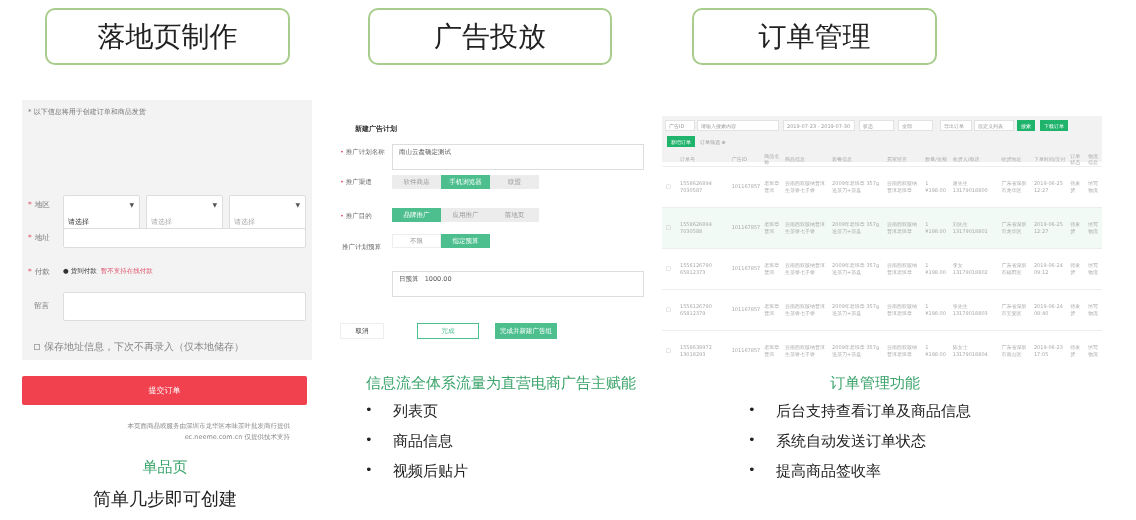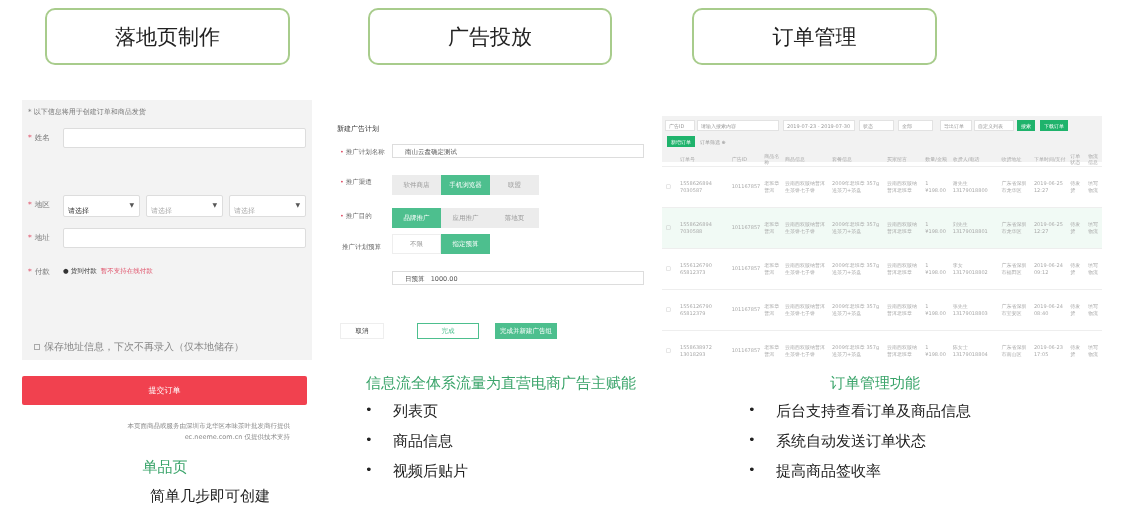--- a/index.html
+++ b/index.html
@@ -1,43 +1,43 @@
 <!DOCTYPE html>
 <html><head>
 <meta charset="utf-8">
 <style>
 *{box-sizing:border-box;margin:0;padding:0}
 body{width:1136px;height:520px;background:#fff;font-family:"DejaVu Sans","Liberation Sans",sans-serif;position:relative;overflow:hidden;color:#333}
-.hdr{position:absolute;top:8px;height:57px;border:2px solid #a8cc8c;border-radius:10px;display:flex;align-items:center;justify-content:center;font-size:21px;color:#222;background:#fff}
+.hdr{position:absolute;top:8px;height:57px;border:2px solid #a8cc8c;border-radius:10px;display:flex;align-items:center;justify-content:center;font-size:28px;color:#222;background:#fff}
 
 .lp{position:absolute;left:22px;top:100px;width:290px;height:260px;background:#f3f3f3}
 .lp .note{position:absolute;left:6px;top:7px;font-size:7px;color:#777}
 .row{position:absolute;left:0;width:290px;height:20px}
 .row .lbl{position:absolute;left:6px;top:5px;font-size:7.5px;color:#777}
 .row .lbl .req{color:#e0526a;margin-right:3px}
 .inp{position:absolute;left:41px;height:20px;background:#fff;border:1px solid #ddd;border-radius:2px}
-.sel{position:absolute;height:20px;background:#fff;border:1px solid #ddd;border-radius:2px;font-size:7px;color:#aaa;padding:10px 4px}
+.sel{position:absolute;height:20px;background:#fff;border:1px solid #ddd;border-radius:2px;font-size:7px;color:#aaa;padding:21px 4px}
 .sel.first{color:#333}
 .sel .arr{position:absolute;right:5px;top:5px;font-size:6px;color:#555}
 .pay{position:absolute;left:41px;top:5px;font-size:6.5px}
 .pay .r{color:#333}
 .pay .l{color:#e0526a;margin-left:4px}
 .chk{position:absolute;left:12px;top:240px;font-size:10px;color:#888}
 .chk .box{display:inline-block;width:6px;height:6px;border:1px solid #aaa;margin-right:4px;vertical-align:middle}
 .submit{position:absolute;left:22px;top:376px;width:285px;height:29px;background:#f1414f;color:#fff;font-size:8px;display:flex;align-items:center;justify-content:center;border-radius:2px}
 .foot{position:absolute;left:40px;width:250px;text-align:right;font-size:6.5px;color:#888}
 .cap-green{position:absolute;color:#3aa46a;font-size:15px;text-align:center}
-.cap-dark{position:absolute;color:#222;font-size:15px;text-align:right}
+.cap-dark{position:absolute;color:#222;font-size:18px;text-align:center}
 
 .ad{position:absolute;left:335px;top:118px;width:320px;height:230px;background:#fff}
-.ad .t{position:absolute;left:2px;top:6px;font-size:7px;font-weight:normal;color:#333}
+.ad .t{position:absolute;left:20px;top:6px;font-size:7px;font-weight:bold;color:#333}
 .ad .lbl{position:absolute;left:5px;font-size:6.5px;color:#666}
 .ad .lbl .req{color:#e0526a;margin-right:2px}
-.ad .field{position:absolute;left:57px;width:252px;height:14px;border:1px solid #ddd;font-size:6.5px;color:#555;padding:3px 12px}
-.seg{position:absolute;left:57px;display:flex;height:20px}
+.ad .field{position:absolute;left:57px;width:252px;height:26px;border:1px solid #ddd;font-size:6.5px;color:#555;padding:3px 6px}
+.seg{position:absolute;left:57px;display:flex;height:14px}
 .seg span{width:49px;font-size:6.5px;display:flex;align-items:center;justify-content:center;background:#ececec;color:#999}
 .seg span.on{background:#4dbf8e;color:#fff}
 .seg.white span{background:#fff}
 .seg.white span.on{background:#4dbf8e}
 .abtn{position:absolute;top:205px;height:16px;font-size:6.5px;display:flex;align-items:center;justify-content:center}
 
 .om{position:absolute;left:662px;top:116px;width:440px;height:250px;background:#fff}
 .om .bar{position:absolute;left:0;top:0;width:440px;height:46px;background:#f2f2f2}
 .om .box{position:absolute;height:11px;background:#fff;border:1px solid #e2e2e2;font-size:5px;color:#999;padding:2px 3px}
 .om .gbtn{position:absolute;height:11px;background:#1fb36c;color:#fff;font-size:5px;padding:3px 4px}
@@ -52,37 +52,37 @@
 </style>
 </head>
 <body>
 
 <div class="hdr" style="left:45px;width:245px">落地页制作</div>
 <div class="hdr" style="left:368px;width:244px">广告投放</div>
 <div class="hdr" style="left:692px;width:245px">订单管理</div>
 
 <div class="lp">
   <div class="note">* 以下信息将用于创建订单和商品发货</div>
-  <div class="row" style="top:28px">
-    <div class="lbl"><span class="req">*</span><span>姓名</span></div>
-    <div class="inp" style="width:243px;top:0"></div>
-  </div>
   <div class="row" style="top:95px">
     <div class="lbl"><span class="req">*</span><span>地区</span></div>
     <div class="sel first" style="left:41px;width:77px"><span>请选择</span><span class="arr">▼</span></div>
     <div class="sel" style="left:124px;width:77px"><span>请选择</span><span class="arr">▼</span></div>
     <div class="sel" style="left:207px;width:77px"><span>请选择</span><span class="arr">▼</span></div>
   </div>
   <div class="row" style="top:128px">
     <div class="lbl"><span class="req">*</span><span>地址</span></div>
     <div class="inp" style="width:243px;top:0"></div>
   </div>
   <div class="row" style="top:162px">
     <div class="lbl"><span class="req">*</span><span>付款</span></div>
     <div class="pay"><span class="r">● 货到付款</span><span class="l">暂不支持在线付款</span></div>
+  </div>
+  <div class="row" style="top:192px;height:30px">
+    <div class="lbl" style="left:12px;top:9px">留言</div>
+    <div class="inp" style="width:243px;height:29px;top:0"></div>
   </div>
   <div class="chk"><span class="box"></span><span>保存地址信息，下次不再录入（仅本地储存）</span></div>
 </div>
 <div class="submit">提交订单</div>
 <div class="foot" style="top:422px">本页面商品或服务由深圳市龙华区本味茶叶批发商行提供</div>
 <div class="foot" style="top:433px">ec.neeme.com.cn 仅提供技术支持</div>
 <div class="cap-green" style="left:100px;width:130px;top:458px">单品页</div>
 <div class="cap-dark" style="left:60px;width:210px;top:487px">简单几步即可创建</div>
 
 <div class="ad">

